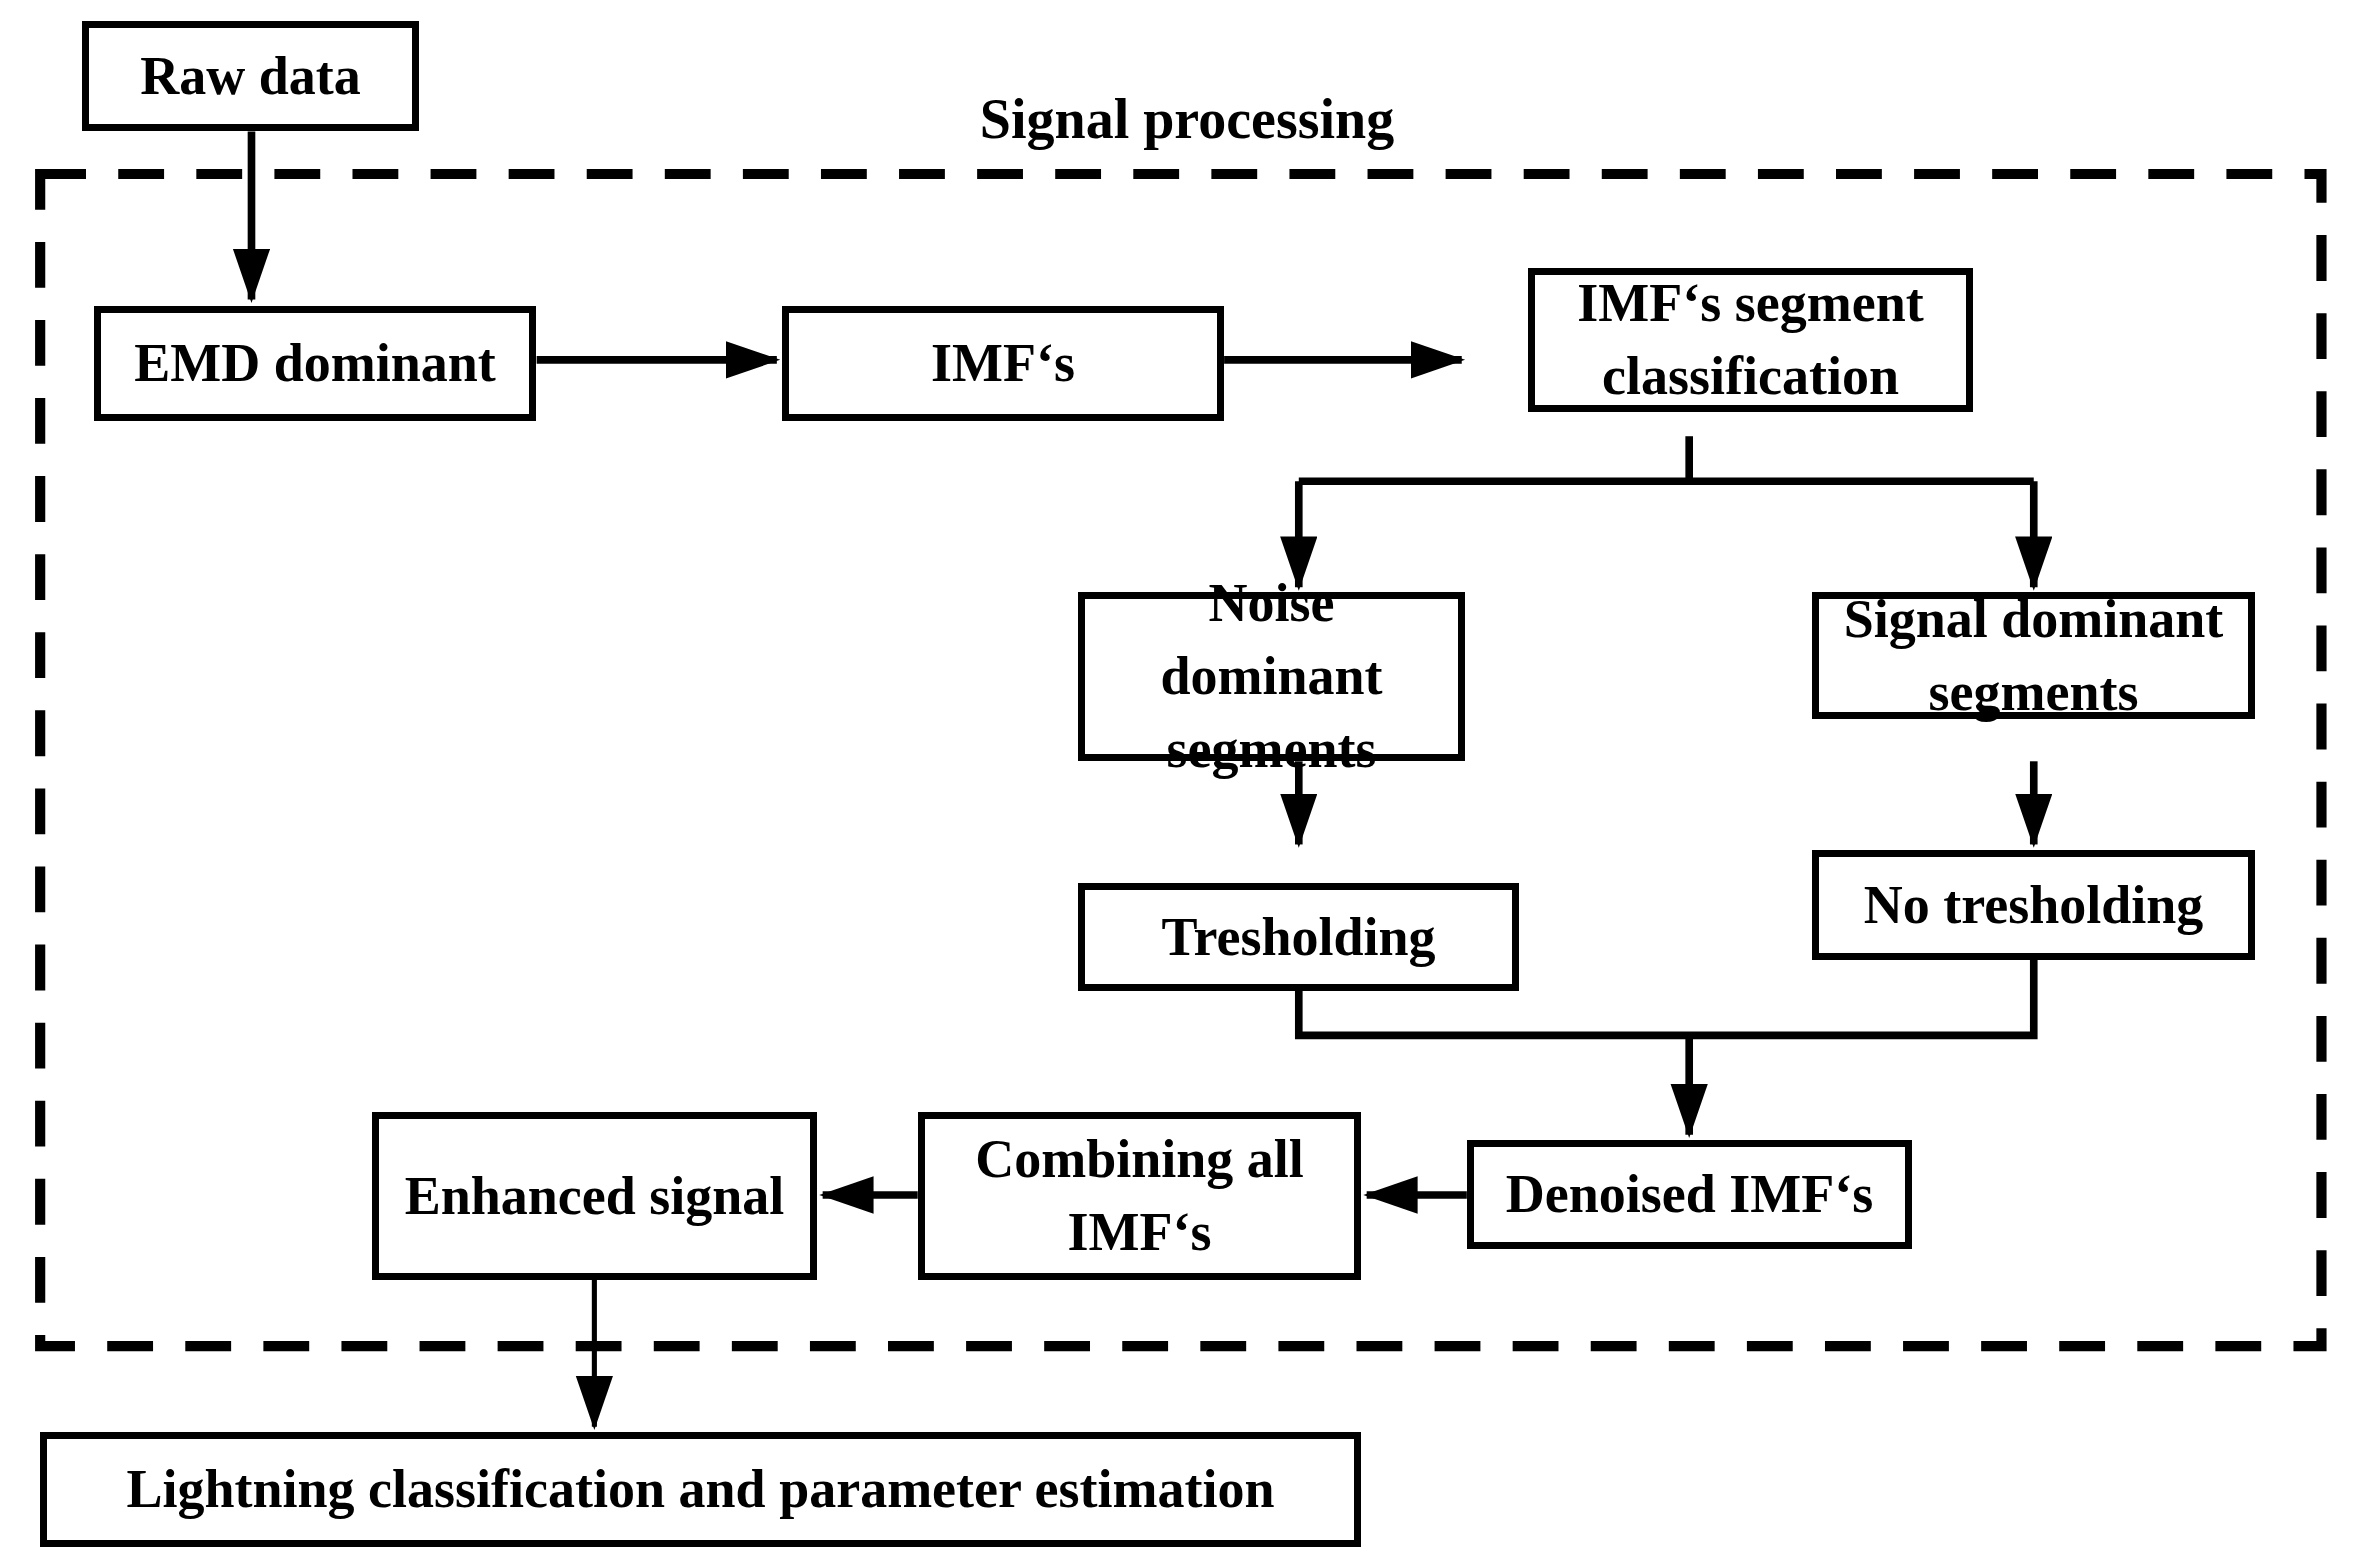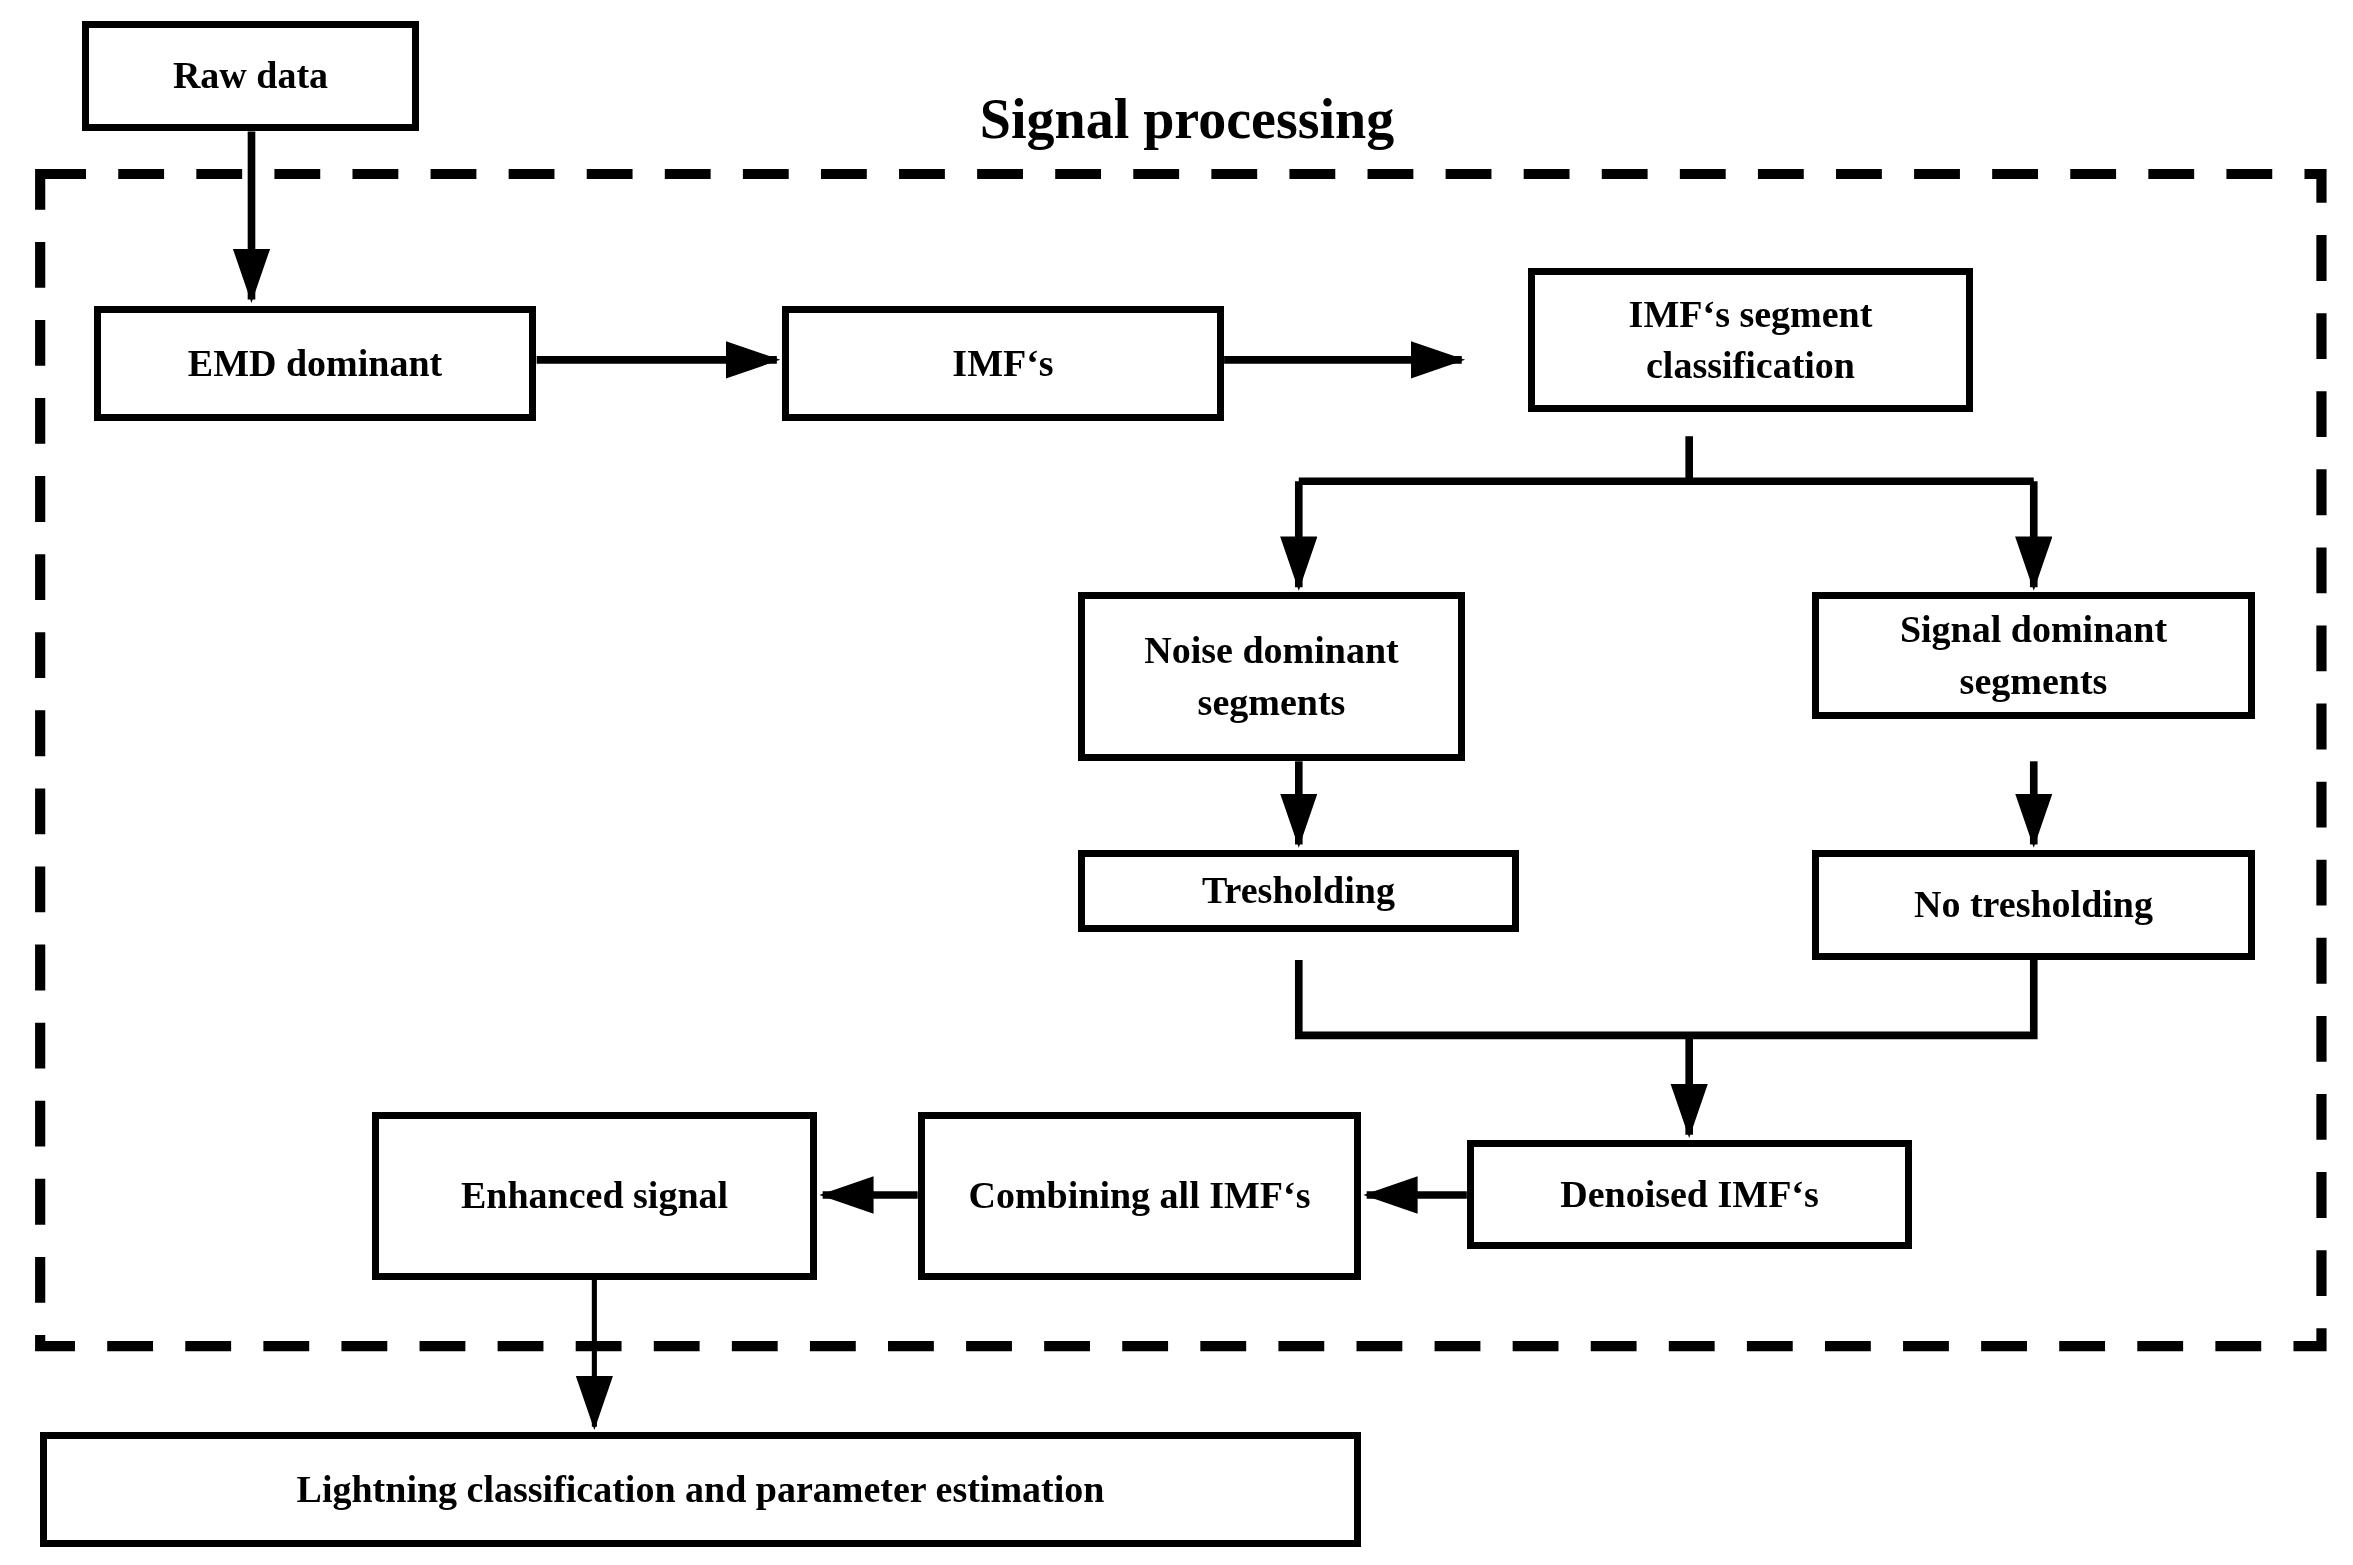--- a/index.html
+++ b/index.html
@@ -26,21 +26,21 @@
     position: absolute;
     z-index: 2;
     box-sizing: border-box;
     border: 7.6px solid #000000;
     background: #ffffff;
     display: flex;
     align-items: center;
     justify-content: center;
     text-align: center;
     font-weight: bold;
-    font-size: 38px;
+    font-size: 54px;
     line-height: 1.35;
     padding: 0 6.8px;
   }
   .diagram-title {
     position: absolute;
     z-index: 2;
     left: 1187px;
     top: 119px;
     transform: translate(-50%, -50%);
     white-space: nowrap;
@@ -111,21 +111,21 @@
   </div>
 
   <div class="node" style="left:1078px; top:592px; width:387px; height:169px">
     <span>Noise dominant segments</span>
   </div>
 
   <div class="node" style="left:1812px; top:592px; width:443px; height:127px">
     <span>Signal dominant segments</span>
   </div>
 
-  <div class="node" style="left:1078px; top:850px; width:441px; height:82px">
+  <div class="node" style="left:1078px; top:883px; width:441px; height:108px">
     <span>Tresholding</span>
   </div>
 
   <div class="node" style="left:1812px; top:850px; width:443px; height:110px">
     <span>No tresholding</span>
   </div>
 
   <div class="node" style="left:1467px; top:1140px; width:445px; height:109px">
     <span>Denoised IMF‘s</span>
   </div>

